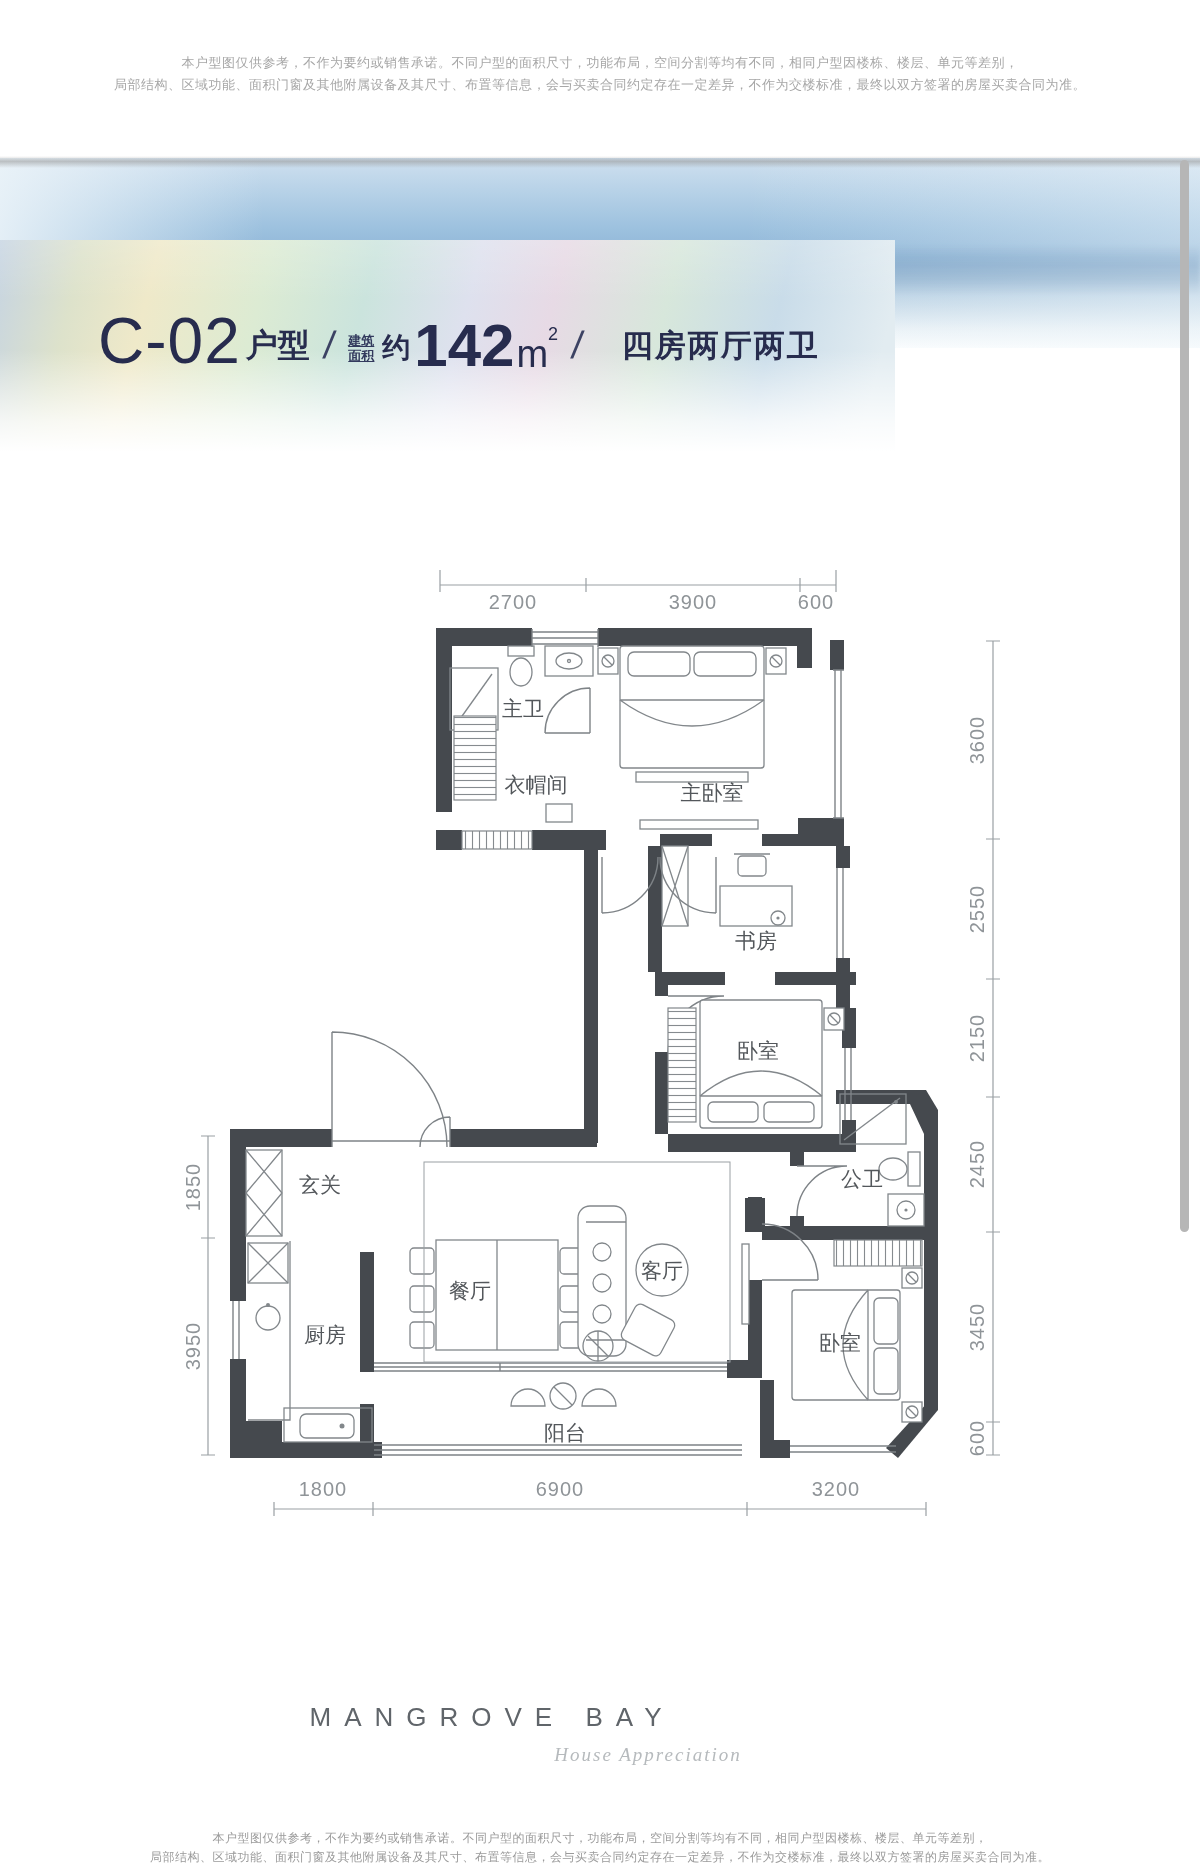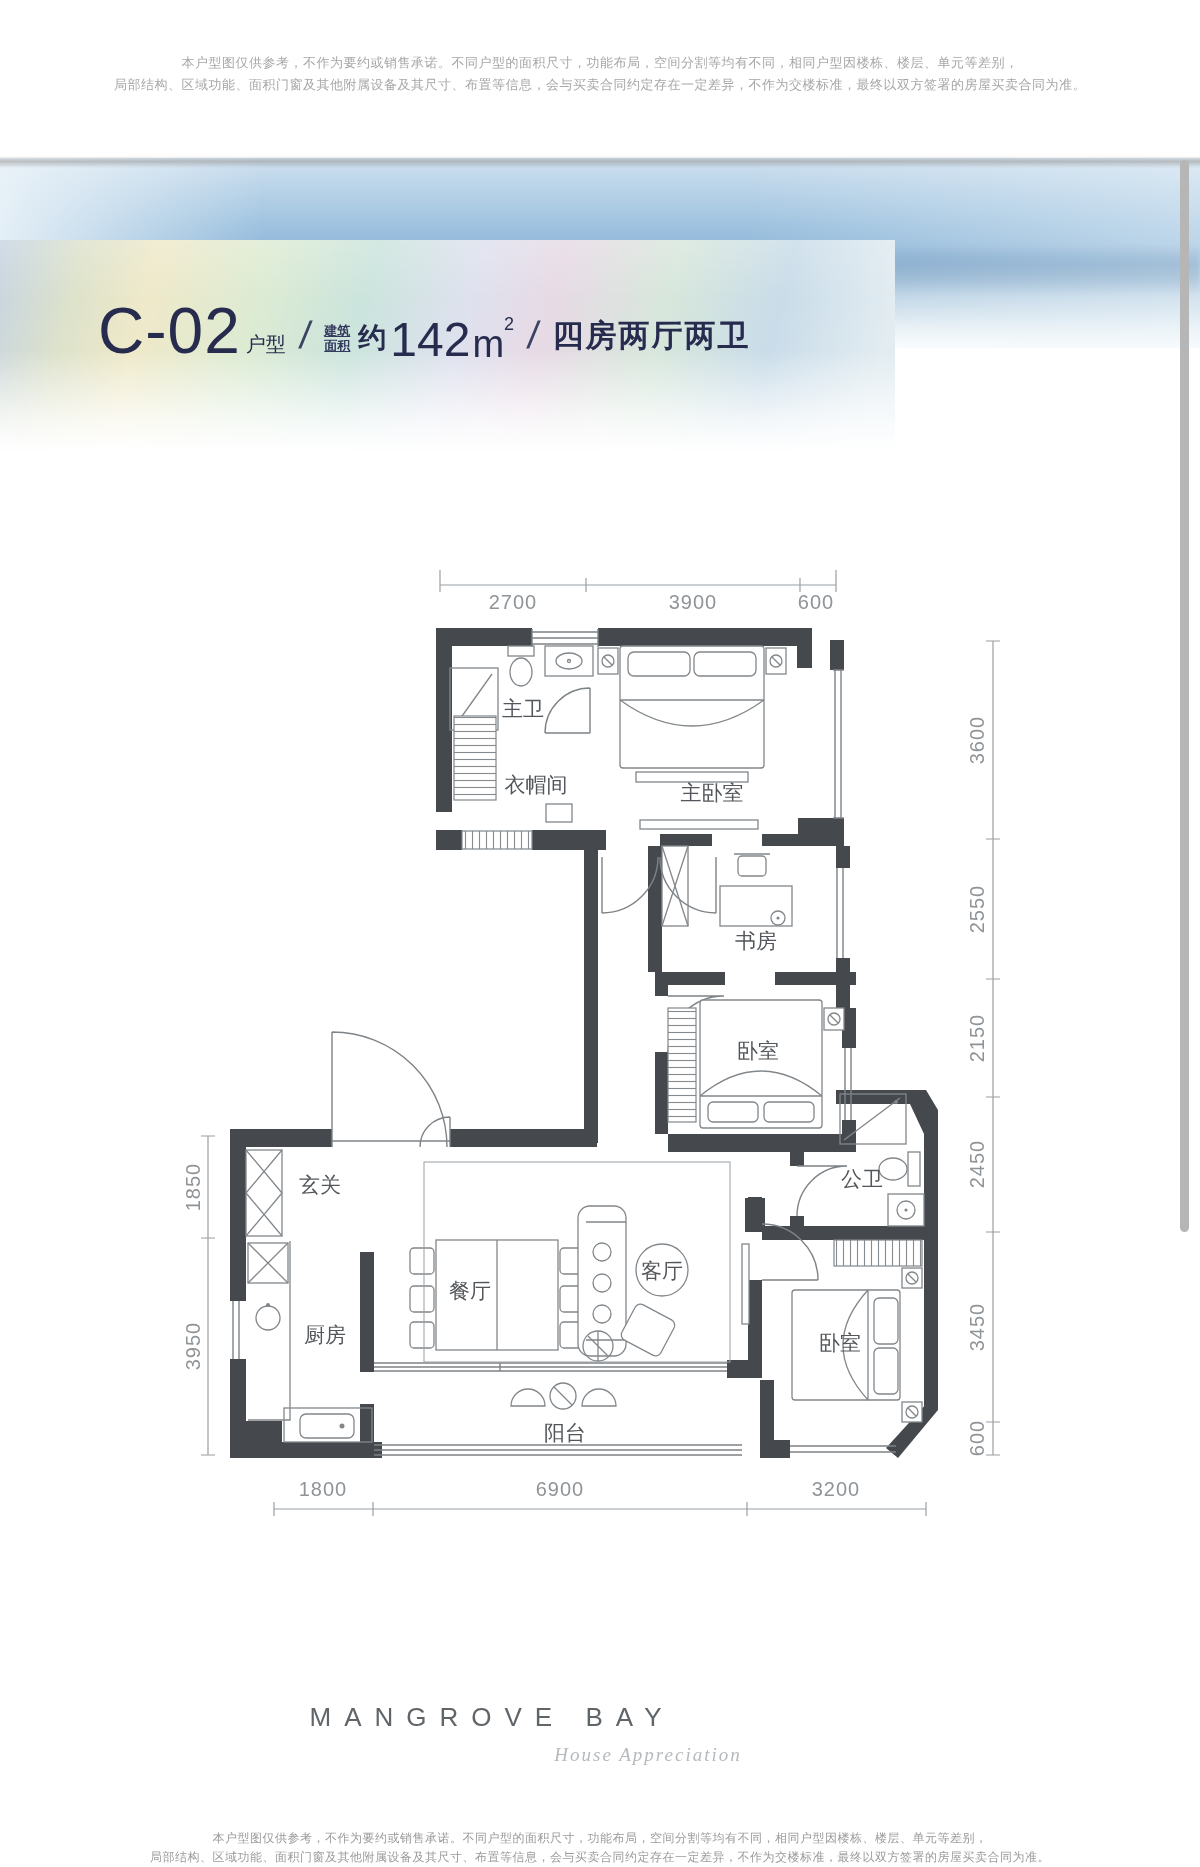--- a/index.html
+++ b/index.html
@@ -26,29 +26,29 @@
   
   .holo-band{position:absolute;left:0;top:240px;width:895px;height:212px;
     background:linear-gradient(104deg,#c6d4e2 0%,#dde2cb 9%,#efe9c9 17%,#dcebd3 29%,
                #cbe4dd 40%,#dee1ee 51%,#e7dae5 60%,#d7e7db 72%,#c9dce9 84%,#e2ecf1 96%);}
   .holo-band::after{content:"";position:absolute;inset:0;
     background:linear-gradient(180deg,rgba(255,255,255,.18) 0%,rgba(255,255,255,0) 28%,
                rgba(255,255,255,0) 52%,rgba(255,255,255,.78) 86%,#ffffff 100%);}
   .title-row{position:absolute;left:98px;top:50px;display:flex;align-items:flex-end;
     color:#272c4e;z-index:2;white-space:nowrap;text-align:right;}
   .unit-code{font-size:64px;line-height:.92;font-weight:500;letter-spacing:1px;}
-  .unit-label{font-size:20px;margin:0 0 3px 5px;font-weight:400;}
+  .unit-label{font-size:32px;margin:0 0 3px 5px;font-weight:700;}
   .title-slash{font-size:38px;font-weight:300;color:#3c4263;margin:0 14px 4px 14px;
     transform:skewX(-8deg);}
   .area-label{font-size:13px;line-height:15px;font-weight:600;color:#333a5e;margin:0 8px 8px 0;text-decoration:underline;}
   .area-approx{font-size:28px;font-weight:600;margin:0 4px 4px 0;}
-  .area-value{font-size:48px;line-height:.85;font-weight:400;margin-top:30px;}
+  .area-value{font-size:60px;line-height:.85;font-weight:700;margin-top:30px;}
   .area-unit{font-size:38px;line-height:.9;font-weight:500;margin-left:2px;}
   .area-sup{font-size:18px;font-weight:500;transform:translateY(-26px);display:inline-block;}
-  .layout-desc{font-size:31px;font-weight:700;letter-spacing:2px;margin-bottom:4px;}
+  .layout-desc{font-size:31px;font-weight:700;letter-spacing:2px;margin-bottom:4px;margin-left:25px;}
 
   
   .scrollbar-thumb{position:absolute;left:1180px;top:160px;width:9px;height:1072px;
     background:#b6b6b6;border-radius:5px;z-index:5;}
 
   
   svg.plan{position:absolute;left:0;top:0;width:1200px;height:1867px;}
   .wall{fill:#45494e;stroke:none;}
   .thin{stroke:#7e8387;stroke-width:1.4;fill:none;}
   .thin2{stroke:#9aa0a4;stroke-width:1;fill:none;}

